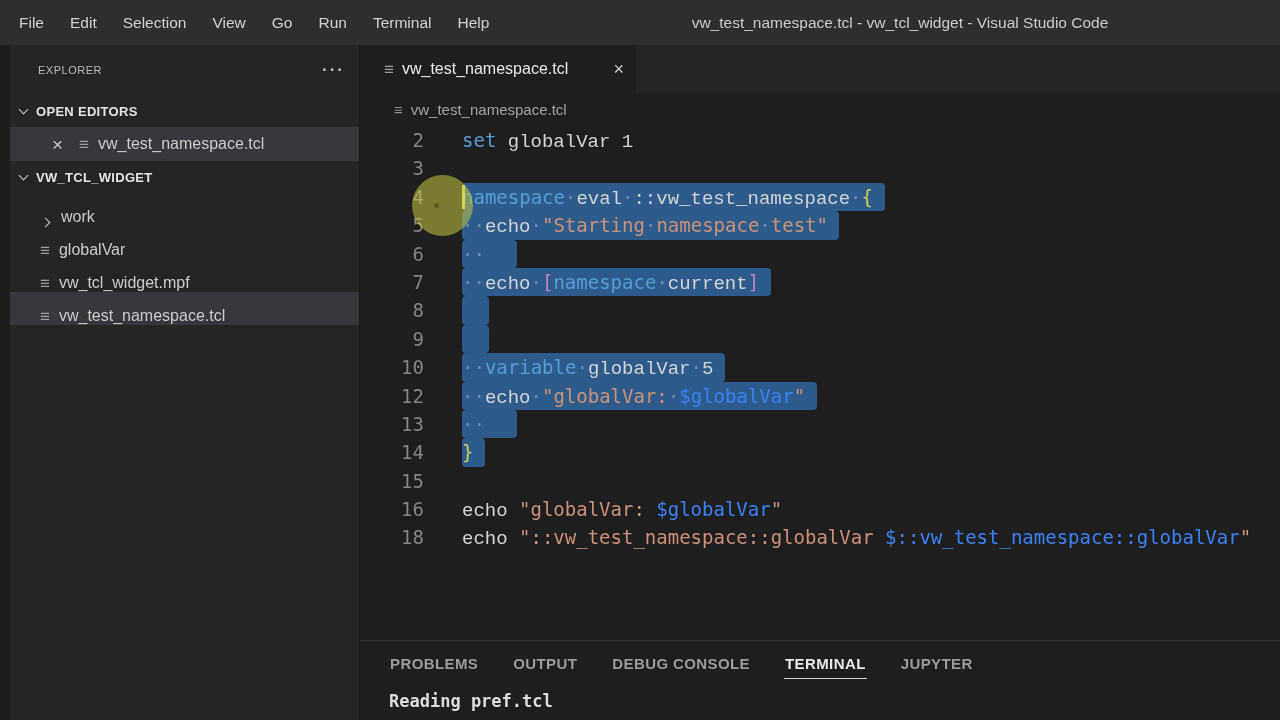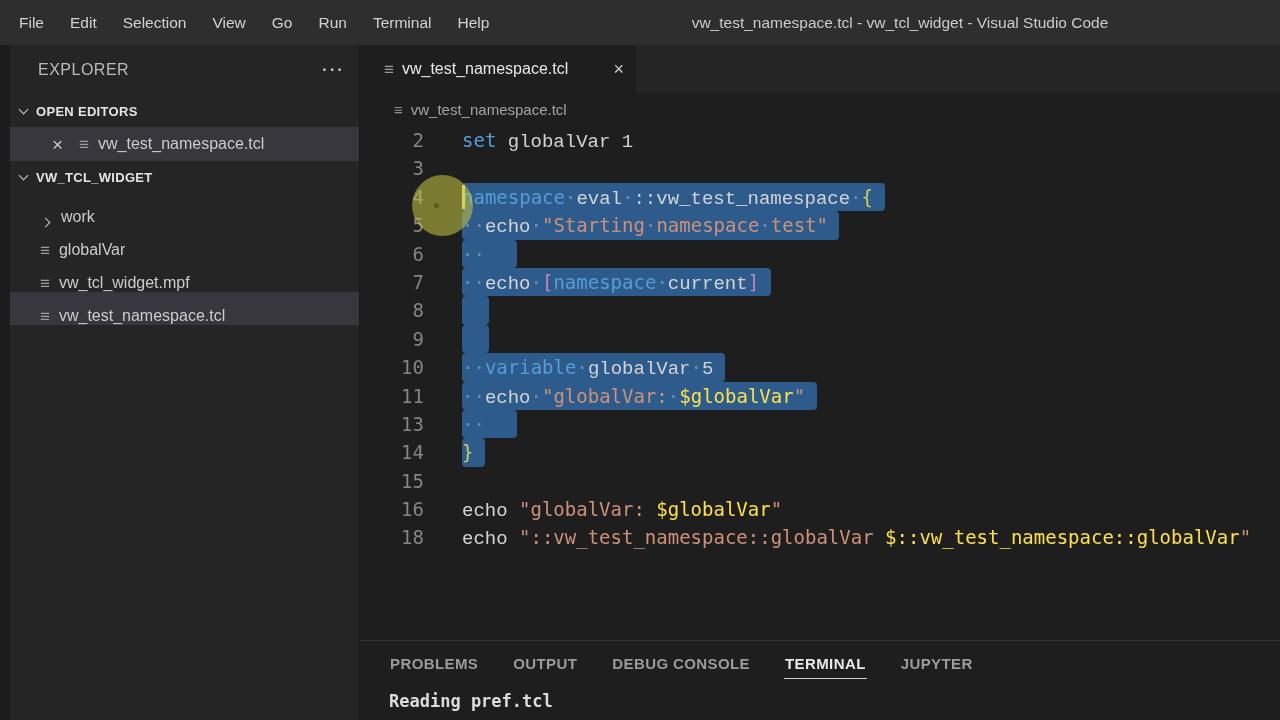--- a/index.html
+++ b/index.html
@@ -14,21 +14,21 @@
   .win-title { position:absolute; left:900px; top:50%; transform:translate(-50%,-50%);
                color:#cccccc; font-size:15.5px; white-space:nowrap; }
 
   
   .main { display:flex; height:675px; }
   .leftstrip { width:10px; background:#1c1c1c; }
   .sidebar { width:350px; background:#252526; color:#cccccc; position:relative;
              border-right:1px solid #191919; }
 
   .explorer-head { height:50px; display:flex; align-items:center; padding:0 14px 0 28px; }
-  .explorer-title { font-size:16px; letter-spacing:.5px; color:#bbbbbb; flex:1; }
+  .explorer-title { font-size:11px; letter-spacing:.5px; color:#bbbbbb; flex:1; }
   .more-icon { color:#c5c5c5; font-size:17px; letter-spacing:2px; font-weight:bold; cursor:pointer; }
 
   .sect-head { height:32px; display:flex; align-items:center; padding-left:8px;
                font-size:13px; font-weight:bold; color:#e4e4e4; letter-spacing:.3px; }
   .chev { width:7px; height:7px; border-right:1.4px solid #cccccc; border-bottom:1.4px solid #cccccc;
           display:inline-block; flex:0 0 auto; }
   .chev.down { transform:rotate(45deg); margin:-3px 9px 0 2px; }
   .chev.right { transform:rotate(-45deg); margin:0 9px 0 2px; }
 
   .oe-item { height:34px; display:flex; align-items:center; background:#37373d; padding-left:42px; }
@@ -60,21 +60,21 @@
   .crow { display:flex; height:28.4px; white-space:pre; }
   .lnum { flex:0 0 66px; text-align:right; padding-right:2px; color:#858585;
           user-select:none; }
   .ltext { position:relative; margin-left:36px; }
   .seldiv { position:absolute; top:0; bottom:0; background:#2d5c8c; border-radius:4px; z-index:0; }
   .ltext span { position:relative; z-index:1; }
   .cursorbar { position:absolute; top:2px; bottom:2px; width:2.5px; background:#e5e56a; z-index:2; }
   .tok-pl { color:#d4d4d4;font-family:Liberation Mono, monospace; }
   .tok-kw { color:#569cd6; }
   .tok-str { color:#ce9178; }
-  .tok-var { color:#fde047; }
+  .tok-var { color:#3b82f6; }
   .tok-br { color:#d2cf55; }
   .tok-bk { color:#c586c0; }
   .wsdot { color:rgba(255,255,255,.30); }
 
   
   .click-circle { position:absolute; left:412px; top:175px; width:61px; height:61px;
                   border-radius:50%; background:rgba(199,199,64,.55); z-index:5; pointer-events:none; }
   .click-dot { position:absolute; left:434px; top:203px; width:5px; height:5px;
                border-radius:50%; background:rgba(60,60,20,.5); z-index:6; }
 
@@ -166,21 +166,21 @@
     <div class="code" id="code-area">
         <div class="crow"><span class="lnum">2</span><div class="ltext"><span class="tok-kw">set</span><span class="tok-pl"> globalVar 1</span></div></div>
         <div class="crow"><span class="lnum">3</span><div class="ltext"></div></div>
         <div class="crow"><span class="lnum">4</span><div class="ltext"><div class="seldiv" style="left: 0px; width: 37ch;"></div><div class="cursorbar" style="left: 0ch;"></div><span class="tok-kw">namespace</span><span class="wsdot">·</span><span class="tok-pl">eval</span><span class="wsdot">·</span><span class="tok-pl">::vw_test_namespace</span><span class="wsdot">·</span><span class="tok-br">{</span></div></div>
         <div class="crow"><span class="lnum">5</span><div class="ltext"><div class="seldiv" style="left: 0px; width: 33ch;"></div><span class="wsdot">·</span><span class="wsdot">·</span><span class="tok-pl">echo</span><span class="wsdot">·</span><span class="tok-str">"Starting</span><span class="wsdot">·</span><span class="tok-str">namespace</span><span class="wsdot">·</span><span class="tok-str">test"</span></div></div>
         <div class="crow"><span class="lnum">6</span><div class="ltext"><div class="seldiv" style="left: 0px; width: 4.8ch;"></div><span class="wsdot">·</span><span class="wsdot">·</span></div></div>
         <div class="crow"><span class="lnum">7</span><div class="ltext"><div class="seldiv" style="left: 0px; width: 27ch;"></div><span class="wsdot">·</span><span class="wsdot">·</span><span class="tok-pl">echo</span><span class="wsdot">·</span><span class="tok-bk">[</span><span class="tok-kw">namespace</span><span class="wsdot">·</span><span class="tok-pl">current</span><span class="tok-bk">]</span></div></div>
         <div class="crow"><span class="lnum">8</span><div class="ltext"><div class="seldiv" style="left: 0px; width: 2.4ch;"></div></div></div>
         <div class="crow"><span class="lnum">9</span><div class="ltext"><div class="seldiv" style="left: 0px; width: 2.4ch;"></div></div></div>
         <div class="crow"><span class="lnum">10</span><div class="ltext"><div class="seldiv" style="left: 0px; width: 23ch;"></div><span class="wsdot">·</span><span class="wsdot">·</span><span class="tok-kw">variable</span><span class="wsdot">·</span><span class="tok-pl">globalVar</span><span class="wsdot">·</span><span class="tok-pl">5</span></div></div>
-        <div class="crow"><span class="lnum">11</span><div class="ltext"><div class="seldiv" style="left: 0px; width: 31ch;"></div><span class="wsdot">·</span><span class="wsdot">·</span><span class="tok-pl">echo</span><span class="wsdot">·</span><span class="tok-str">"globalVar:</span><span class="wsdot">·</span><span class="tok-var">$globalVar</span><span class="tok-str">"</span></div></div>
+        <div class="crow"><span class="lnum">12</span><div class="ltext"><div class="seldiv" style="left: 0px; width: 31ch;"></div><span class="wsdot">·</span><span class="wsdot">·</span><span class="tok-pl">echo</span><span class="wsdot">·</span><span class="tok-str">"globalVar:</span><span class="wsdot">·</span><span class="tok-var">$globalVar</span><span class="tok-str">"</span></div></div>
         <div class="crow"><span class="lnum">13</span><div class="ltext"><div class="seldiv" style="left: 0px; width: 4.8ch;"></div><span class="wsdot">·</span><span class="wsdot">·</span></div></div>
         <div class="crow"><span class="lnum">14</span><div class="ltext"><div class="seldiv" style="left: 0px; width: 2ch;"></div><span class="tok-br">}</span></div></div>
         <div class="crow"><span class="lnum">15</span><div class="ltext"></div></div>
         <div class="crow"><span class="lnum">16</span><div class="ltext"><span class="tok-pl">echo </span><span class="tok-str">"globalVar: </span><span class="tok-var">$globalVar</span><span class="tok-str">"</span></div></div>
         <div class="crow"><span class="lnum">18</span><div class="ltext"><span class="tok-pl">echo </span><span class="tok-str">"::vw_test_namespace::globalVar </span><span class="tok-var">$::vw_test_namespace::globalVar</span><span class="tok-str">"</span></div></div>
       </div>
 
     <div class="panel">
       <div class="ptabs" id="panel-tabs">
           <div class="ptab">PROBLEMS</div>

